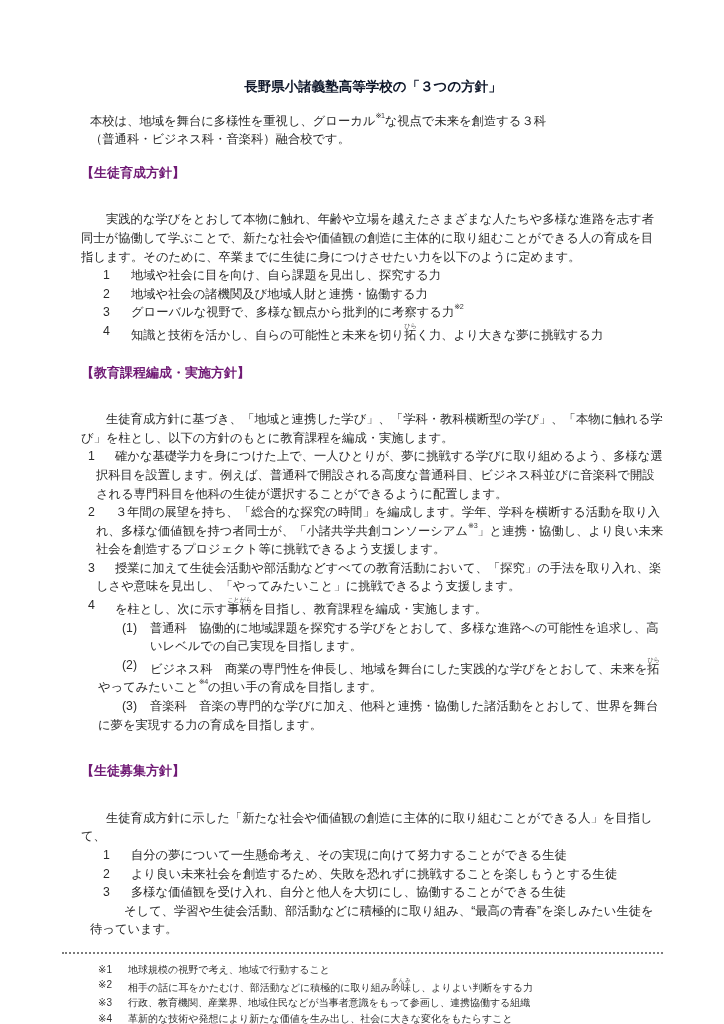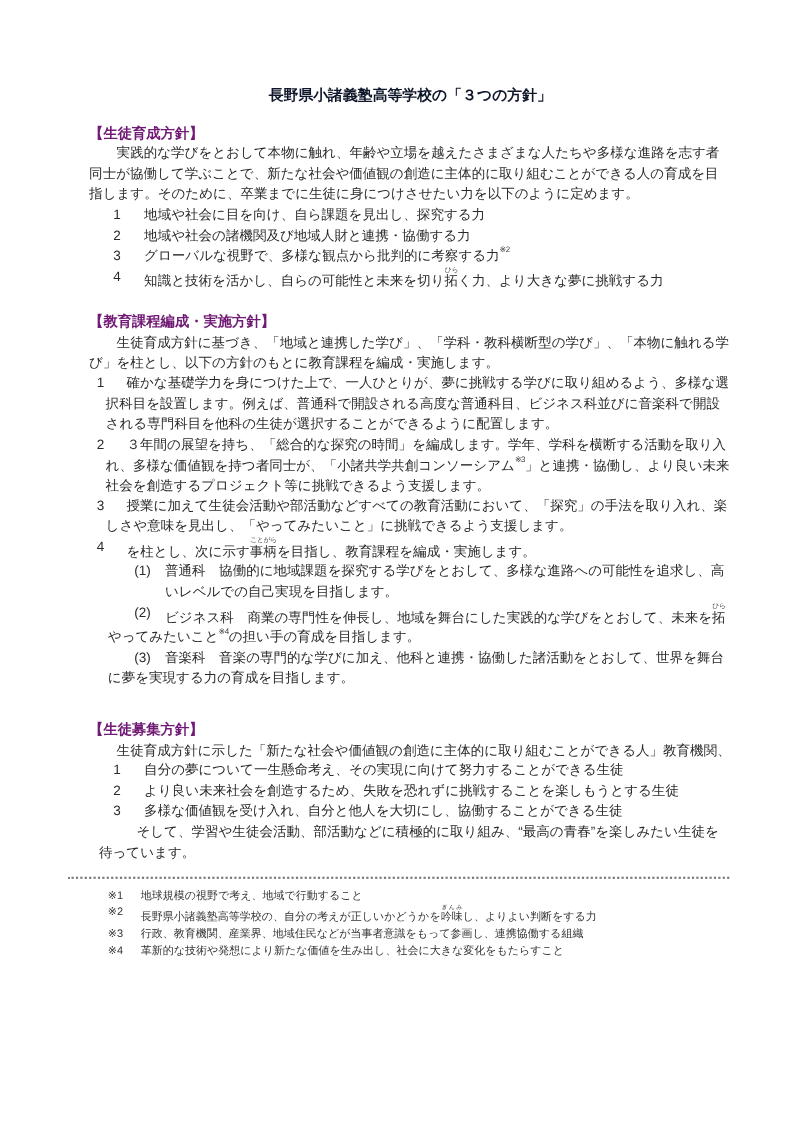--- a/index.html
+++ b/index.html
@@ -10,21 +10,21 @@
     color:#2a2a2a; font-size:12.3px; line-height:18.6px;
     -webkit-font-smoothing:antialiased;
   }
   .content { position:absolute; left:81px; top:78px; width:584px; }
   .doc-title { text-align:center; font-weight:bold; font-size:13.5px; color:#0f172a; }
   .intro { margin-top:15px; margin-left:9px; }
   .sec-heading { font-weight:bold; font-size:13px; color:#701a75; }
   .mt-h1 { margin-top:15px; }
   .mt-h2 { margin-top:19px; }
   .mt-h3 { margin-top:28px; }
-  .para { text-indent:25px; }
+  .para { text-indent:25px;margin-top:28px; }
   
   .list-a { display:flex; padding-left:22px; }
   .num-a { flex:none; width:28px; }
   .txt-a { flex:1; min-width:0; }
   
   .row-b { position:relative; padding-left:15px; text-indent:19px; }
   .num-b { position:absolute; left:7px; top:0; text-indent:0; }
   
   .row-c1 { display:flex; padding-left:41px; }
   .num-c { flex:none; width:28px; }
@@ -44,20 +44,24 @@
   .fn-txt rt { font-size:5.4px; }
 </style>
 </head>
 <body>
 
 <div class="page">
   <div class="content">
 
     <div class="doc-title">長野県小諸義塾高等学校の「３つの方針」</div>
 
+    <div class="intro">
+      <div><span>本校は、地域を舞台に多様性を重視し、グローカル</span><span class="sup">※1</span><span>な視点で未来を創造する３科</span></div>
+      <div>（普通科・ビジネス科・音楽科）融合校です。</div>
+    </div>
 
     <div class="sec-heading mt-h1">【生徒育成方針】</div>
     <div class="para">実践的な学びをとおして本物に触れ、年齢や立場を越えたさまざまな人たちや多様な進路を志す者同士が協働して学ぶことで、新たな社会や価値観の創造に主体的に取り組むことができる人の育成を目指します。そのために、卒業までに生徒に身につけさせたい力を以下のように定めます。</div>
     <div class="list-a">
       <span class="num-a">1</span>
       <span class="txt-a">地域や社会に目を向け、自ら課題を見出し、探究する力</span>
     </div>
     <div class="list-a">
       <span class="num-a">2</span>
       <span class="txt-a">地域や社会の諸機関及び地域人財と連携・協働する力</span>
@@ -96,21 +100,21 @@
     <div class="row-c2">
       <span class="num-c2">(2)</span>
       <span><span>ビジネス科　商業の専門性を伸長し、地域を舞台にした実践的な学びをとおして、未来を</span><ruby><span>拓</span><rt>ひら</rt></ruby><span>やってみたいこと</span><span class="sup">※4</span><span>の担い手の育成を目指します。</span></span>
     </div>
     <div class="row-c2">
       <span class="num-c2">(3)</span>
       <span>音楽科　音楽の専門的な学びに加え、他科と連携・協働した諸活動をとおして、世界を舞台に夢を実現する力の育成を目指します。</span>
     </div>
 
     <div class="sec-heading mt-h3">【生徒募集方針】</div>
-    <div class="para">生徒育成方針に示した「新たな社会や価値観の創造に主体的に取り組むことができる人」教育機関、</div>
+    <div class="para">生徒育成方針に示した「新たな社会や価値観の創造に主体的に取り組むことができる人」を目指して、</div>
     <div class="list-a">
       <span class="num-a">1</span>
       <span class="txt-a">自分の夢について一生懸命考え、その実現に向けて努力することができる生徒</span>
     </div>
     <div class="list-a">
       <span class="num-a">2</span>
       <span class="txt-a">より良い未来社会を創造するため、失敗を恐れずに挑戦することを楽しもうとする生徒</span>
     </div>
     <div class="list-a">
       <span class="num-a">3</span>
@@ -119,21 +123,21 @@
     <div class="closing">そして、学習や生徒会活動、部活動などに積極的に取り組み、“最高の青春”を楽しみたい生徒を待っています。</div>
 
     <div class="divider"></div>
     <div class="footnotes">
       <div class="fn-row">
         <span class="fn-num">※1</span>
         <span class="fn-txt">地球規模の視野で考え、地域で行動すること</span>
       </div>
       <div class="fn-row">
         <span class="fn-num">※2</span>
-        <span class="fn-txt"><span>長野県小諸義塾高等学校の、自分の考えが正しいかどうかを</span><ruby><span>吟味</span><rt>ぎんみ</rt></ruby><span>し、よりよい判断をする力</span></span>
+        <span class="fn-txt"><span>相手の話に耳をかたむけ、部活動などに積極的に取り組み</span><ruby><span>吟味</span><rt>ぎんみ</rt></ruby><span>し、よりよい判断をする力</span></span>
       </div>
       <div class="fn-row">
         <span class="fn-num">※3</span>
         <span class="fn-txt">行政、教育機関、産業界、地域住民などが当事者意識をもって参画し、連携協働する組織</span>
       </div>
       <div class="fn-row">
         <span class="fn-num">※4</span>
         <span class="fn-txt">革新的な技術や発想により新たな価値を生み出し、社会に大きな変化をもたらすこと</span>
       </div>
     </div>

